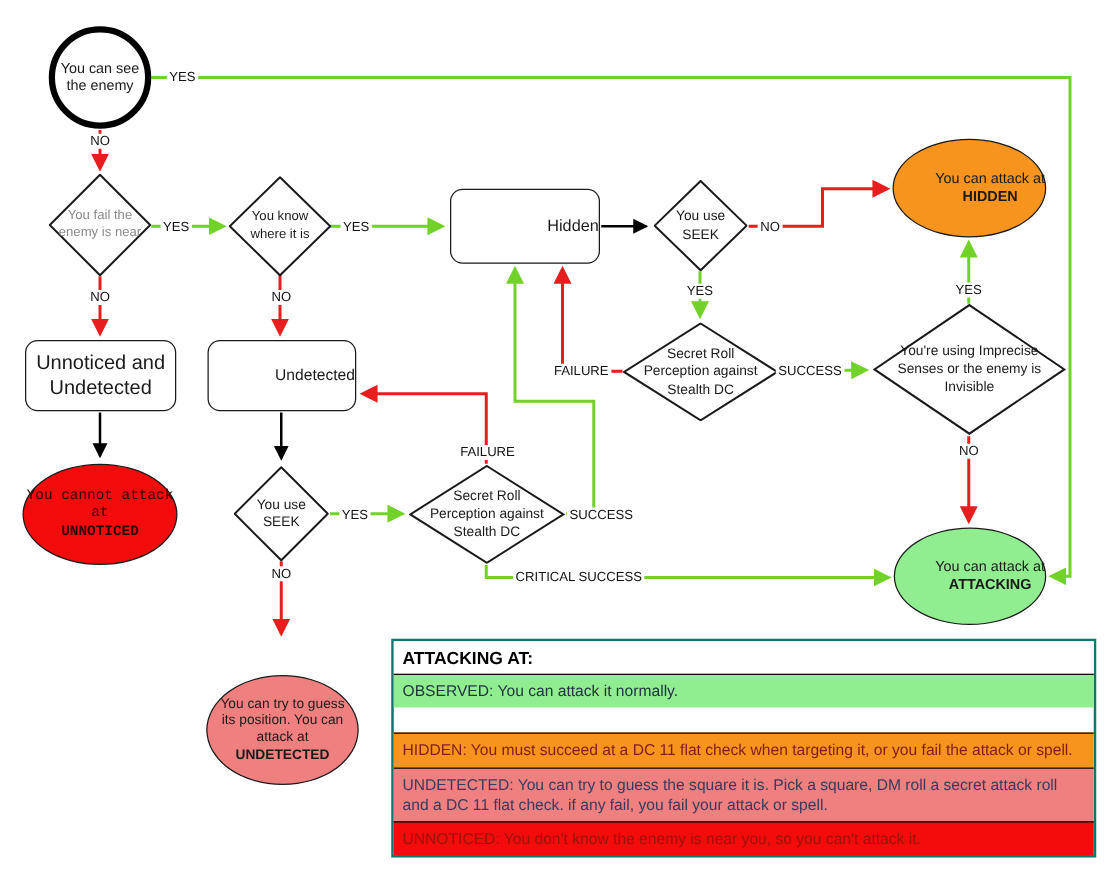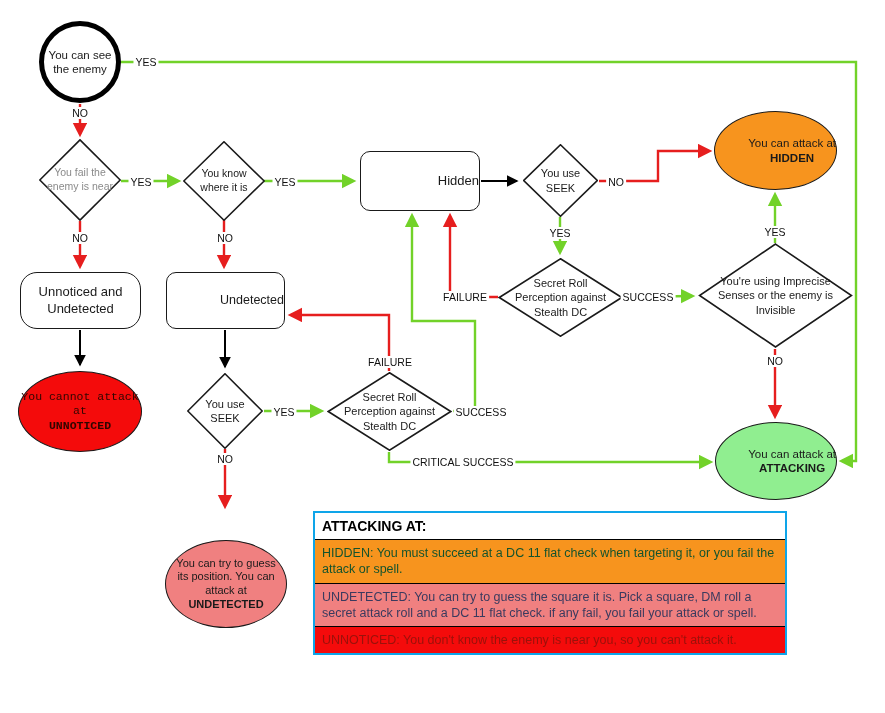--- a/index.html
+++ b/index.html
@@ -19,26 +19,26 @@
   .diamond-node .txt{font-size:10.5px;line-height:1.3;padding:0 8px;}
   .gray-text .txt{color:#8a8a8a;}
   .fill-orange{background:#f7941e;}
   .fill-green{background:#90ee90;}
   .fill-pink{background:#f08080;}
   .fill-red{background:#f40b0b;color:#2e0600;}
   .boldline{display:block;font-weight:bold;}
   .edge-label{position:absolute;transform:translate(-50%,-50%);background:#ffffff;
               padding:0 2px;font-size:10.5px;color:#111;white-space:nowrap;z-index:3;}
   
-  .legend{position:absolute;left:313px;top:511px;width:474px;border:2px solid #0ea5e9;
+  .legend{position:absolute;left:313px;top:511px;width:564px;border:2px solid #0f766e;
           box-sizing:border-box;background:#fff;z-index:4;}
   .legend-title{padding:5px 7px;font-size:14px;font-weight:bold;color:#000;background:#fff;}
   .legend-row{padding:5px 7px;font-size:12.5px;line-height:1.3;border-top:1.6px solid #000;}
   .row-observed{background:#90ee90;color:#223344;}
-  .row-hidden{background:#f7941e;color:#14532d;}
+  .row-hidden{background:#f7941e;color:#7f1d1d;margin-top:20px;}
   .row-undetected{background:#f08080;color:#3a3a5e;}
   .row-unnoticed{background:#f40b0b;color:#9a120b;}
 </style>
 </head>
 <body>
 
 <div id="stage">
 
   <svg class="edges" viewBox="0 0 885 713">
     <defs>
@@ -88,21 +88,21 @@
     <div class="txt">You fail the enemy is near</div>
   </div>
 
   <div class="node diamond-node" style="left:183px;top:141px;width:82px;height:80px;">
     <svg viewBox="0 0 100 100" preserveAspectRatio="none">
         <polygon points="50,1 99,50 50,99 1,50" fill="#fff" stroke="#1a1a1a" stroke-width="1.6" vector-effect="non-scaling-stroke"></polygon>
       </svg>
     <div class="txt">You know where it is</div>
   </div>
 
-  <div class="node rect-node" style="left:20px;top:272px;width:121px;height:57px;font-size:13px;border-radius:17px;">
+  <div class="node rect-node" style="left:20px;top:272px;width:121px;height:57px;font-size:16px;">
     <div class="txt">Unnoticed and Undetected</div>
   </div>
 
   <div class="node rect-node" style="left:166px;top:272px;width:119px;height:57px;font-size:12.5px;">
     <div class="txt">Undetected</div>
   </div>
 
   <div class="node ellipse-node fill-red" style="left:18px;top:371px;width:124px;height:81px;font-family:Liberation Mono, monospace;">
     <div class="txt">
       <span>You cannot attack at</span>
@@ -183,18 +183,19 @@
   <div class="edge-label" style="left:775px;top:232px;">YES</div>
   <div class="edge-label" style="left:775px;top:361px;">NO</div>
   <div class="edge-label" style="left:284px;top:412px;">YES</div>
   <div class="edge-label" style="left:225px;top:459px;">NO</div>
   <div class="edge-label" style="left:390px;top:362px;">FAILURE</div>
   <div class="edge-label" style="left:481px;top:412px;">SUCCESS</div>
   <div class="edge-label" style="left:463px;top:462px;">CRITICAL SUCCESS</div>
 
   <div class="legend">
     <div class="legend-title">ATTACKING AT:</div>
+    <div class="legend-row row-observed">OBSERVED: You can attack it normally.</div>
     <div class="legend-row row-hidden">HIDDEN: You must succeed at a DC 11 flat check when targeting it, or you fail the attack or spell.</div>
     <div class="legend-row row-undetected">UNDETECTED: You can try to guess the square it is. Pick a square, DM roll a secret attack roll and a DC 11 flat check. if any fail, you fail your attack or spell.</div>
     <div class="legend-row row-unnoticed">UNNOTICED: You don't know the enemy is near you, so you can't attack it.</div>
   </div>
 
 </div>
 
 </body></html>

